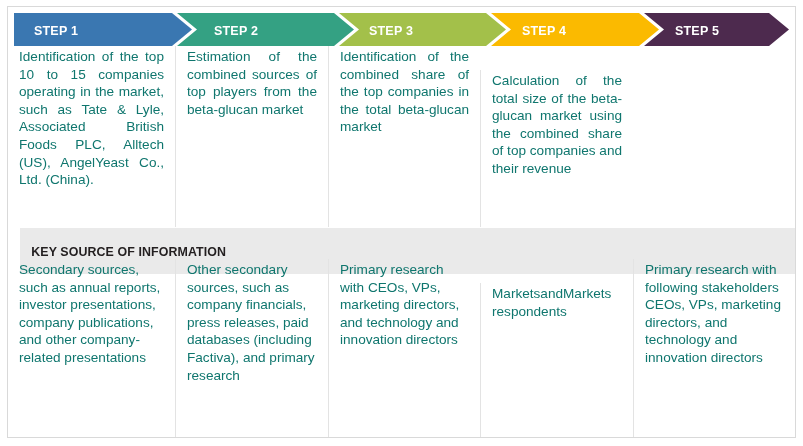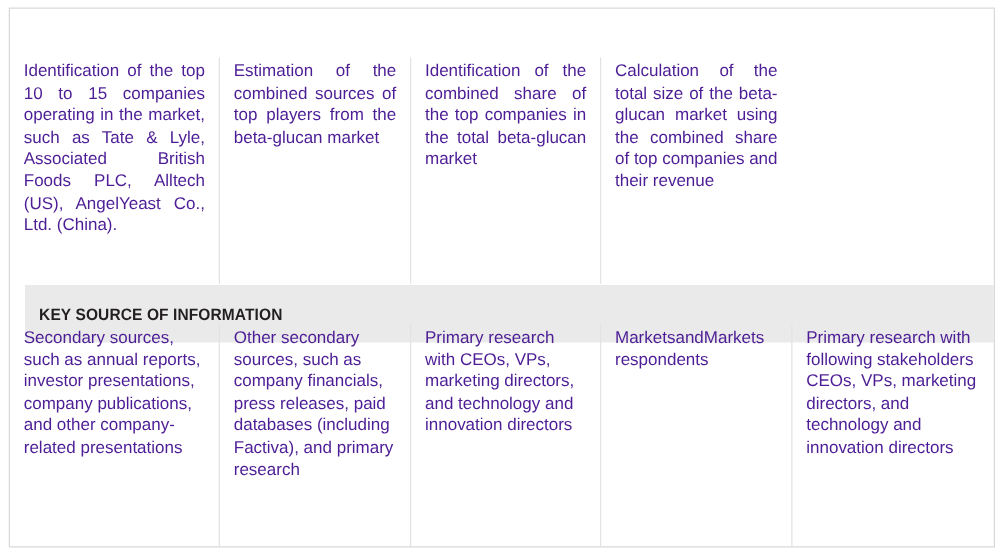--- a/index.html
+++ b/index.html
@@ -67,21 +67,21 @@
   .col {
     box-sizing: border-box;
     position: relative;
   }
   .col + .col {
     border-left: 1px solid #e3e3e3;
   }
   .col-body {
     font-size: 13.6px;
     line-height: 17.6px;
-    color: #4c1d95;
+    color: #0f766e;
     padding: 2px 11px 0 11px;
   }
   .col-upper .col-body {
     text-align: justify;
     text-justify: inter-word;
   }
 
   
   .ksi-band {
     position: absolute;
@@ -115,30 +115,49 @@
   }
   .cols-lower .col-body {
     text-align: left;
     padding-top: 2px;
   }
 
   
   .w1 { width: 167px; }
   .w2 { width: 153px; }
   .w3 { width: 152px; }
-  .w4 { width: 153px; }
+  .w4 { width: 153px; margin-top: 24px; }
   .w5 { width: 162px; }
 </style>
 </head>
 <body>
 
 <div id="figure">
 
   <div class="frame"></div>
 
+  <div class="steps-strip">
+    <svg class="steps-svg" viewBox="0 0 775 33" preserveAspectRatio="none">
+
+      <polygon points="0,0 158,0 178,16.5 158,33 0,33" fill="#3A77B1"></polygon>
+      <text class="step-label-text" x="20" y="21.5">STEP 1</text>
+
+      <polygon points="163,0 320,0 340,16.5 320,33 163,33 183,16.5" fill="#34A183"></polygon>
+      <text class="step-label-text" x="200" y="21.5">STEP 2</text>
+
+      <polygon points="325,0 472,0 492,16.5 472,33 325,33 345,16.5" fill="#A3C04A"></polygon>
+      <text class="step-label-text" x="355" y="21.5">STEP 3</text>
+
+      <polygon points="477,0 625,0 645,16.5 625,33 477,33 497,16.5" fill="#FBBA00"></polygon>
+      <text class="step-label-text" x="508" y="21.5">STEP 4</text>
+
+      <polygon points="630,0 755,0 775,16.5 755,33 630,33 650,16.5" fill="#4D2A4E"></polygon>
+      <text class="step-label-text" x="661" y="21.5">STEP 5</text>
+    </svg>
+  </div>
 
   <div class="cols-upper">
     <div class="col col-upper w1">
       <div class="col-body">Identification of the top 10 to 15 companies operating in the market, such as Tate &amp; Lyle, Associated British Foods PLC, Alltech (US), AngelYeast Co., Ltd. (China).</div>
     </div>
     <div class="col col-upper w2">
       <div class="col-body">Estimation of the combined sources of top players from the beta-glucan market</div>
     </div>
     <div class="col col-upper w3">
       <div class="col-body">Identification of the combined share of the top companies in the total beta-glucan market</div>

